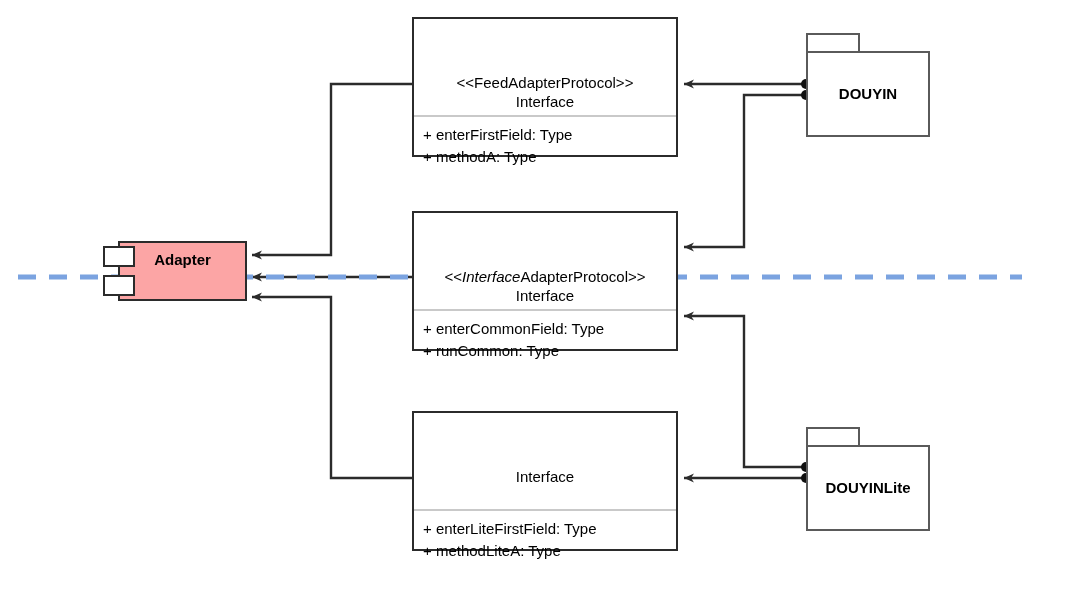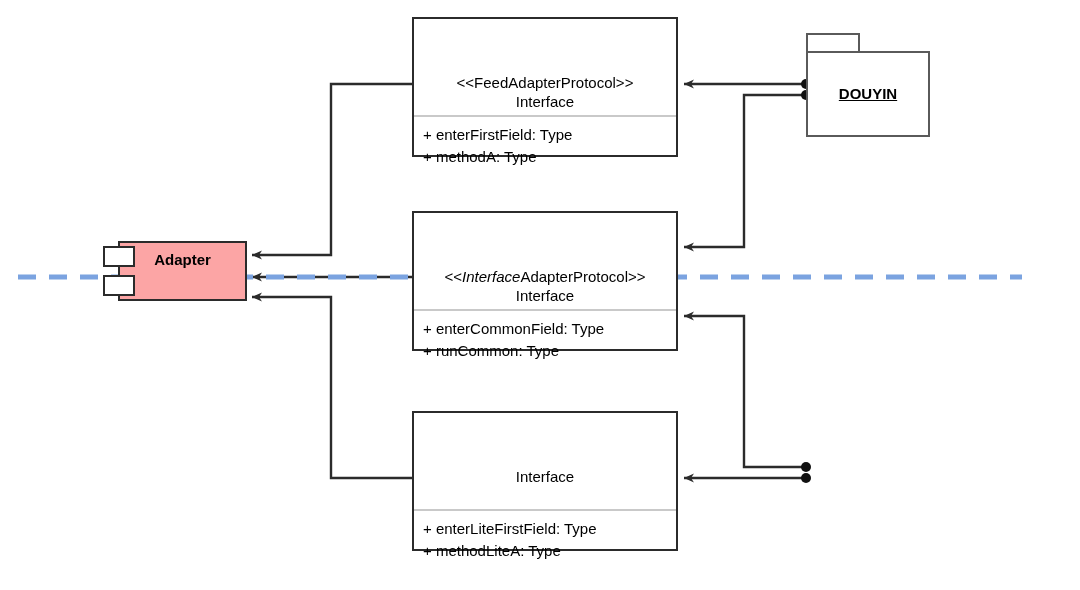--- a/index.html
+++ b/index.html
@@ -114,21 +114,20 @@
     box-sizing: border-box;
     background: #ffffff;
     border: 2px solid #5a5a5a;
     left: 0;
     top: 18px;
     right: 0;
     bottom: 0;
     display: flex;
     align-items: center;
     justify-content: center;
-    text-decoration: underline;
   }
   .package-label {
     font-size: 15px;
     font-weight: bold;
     line-height: 18px;
     white-space: nowrap;
   }
 </style>
 </head>
 <body>
@@ -205,14 +204,20 @@
     </div>
   </div>
 
   <div class="package" style="left:806px; top:33px; width:124px; height:104px;">
     <div class="package-tab"></div>
     <div class="package-body">
       <div class="package-label">DOUYIN</div>
     </div>
   </div>
 
+  <div class="package" style="left:806px; top:427px; width:124px; height:104px;">
+    <div class="package-tab"></div>
+    <div class="package-body">
+      <div class="package-label">DOUYINLite</div>
+    </div>
+  </div>
 
 </div>
 
 </body></html>

